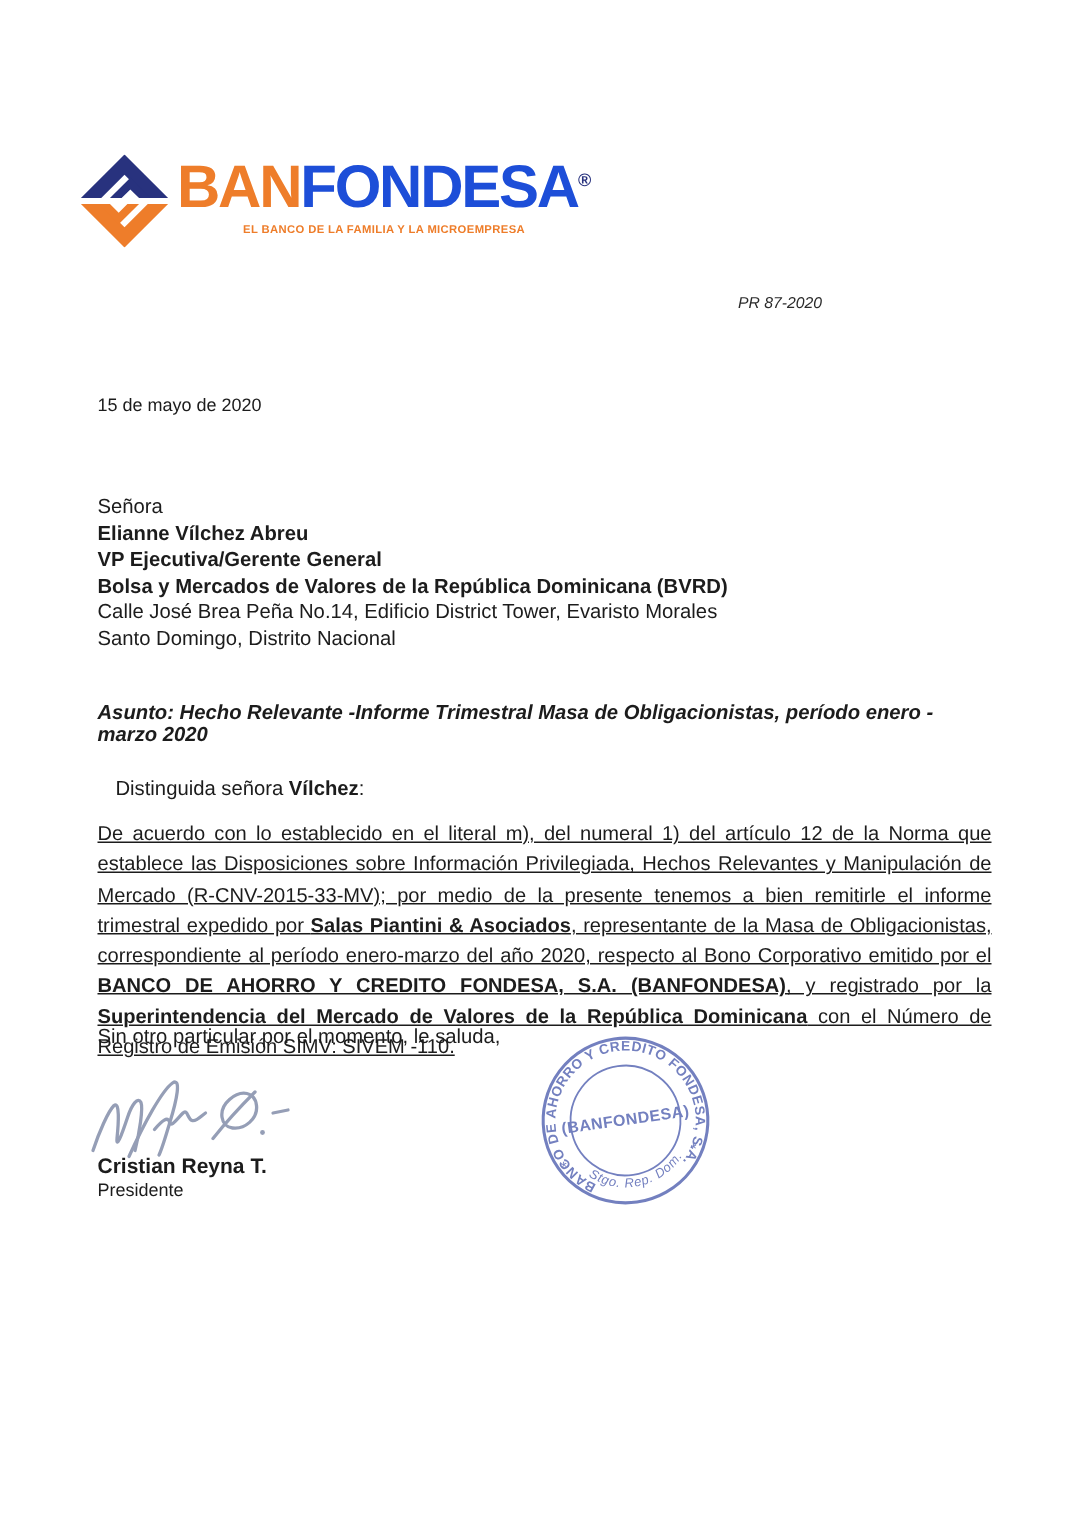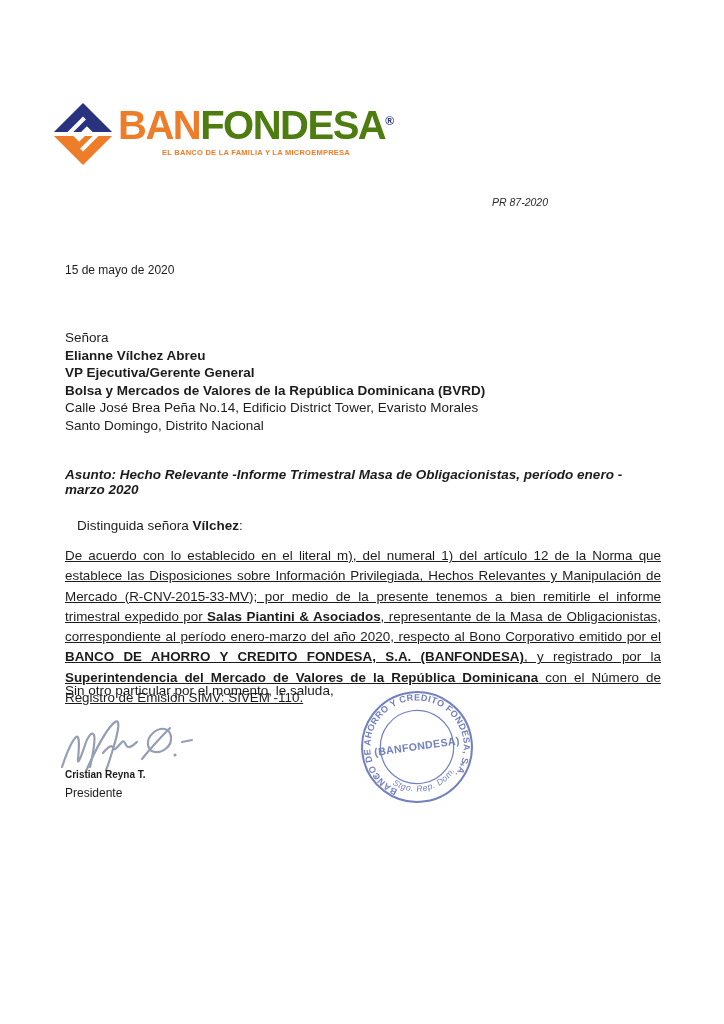--- a/index.html
+++ b/index.html
@@ -10,21 +10,21 @@
   }
   .abs { position:absolute; }
   .b { font-weight:bold; }
 
   
   .logo { left:52px; top:103px; display:flex; align-items:flex-start; }
   .logo-icon { width:62px; height:62px; flex:0 0 auto; }
   .logo-textblock { margin-left:4px; padding-top:2px; }
   .wordmark { font-size:40px; font-weight:bold; letter-spacing:-1.5px; line-height:1.0; white-space:nowrap; }
   .wm-ban { color:#EE7D2A; }
-  .wm-fondesa { color:#4d7c0f; }
+  .wm-fondesa { color:#1d4ed8; }
   .wm-reg { color:#28327E; font-size:12px; vertical-align:super; letter-spacing:0; }
   .tagline { margin-top:3px; text-align:center; font-size:7.5px; font-weight:bold;
              letter-spacing:0.25px; color:#EE7D2A; white-space:nowrap; }
 
   .ref { left:492px; top:196px; font-size:10.5px; font-style:italic; color:#2a2a2a; }
 
   .date { left:65px; top:263px; font-size:12px; }
 
   .recipient { left:65px; top:329px; font-size:13.5px; line-height:17.6px; }
 
@@ -32,21 +32,21 @@
 
   .greeting { left:65px; top:518px; font-size:13.5px;margin-left:12px; }
 
   .body-par { left:65px; top:546px; width:596px; font-size:13.4px; line-height:20.3px;
               text-align:justify; margin:0;text-decoration:underline; }
 
   .closing { left:65px; top:683px; font-size:13.5px; }
 
   .signature-svg { left:58px; top:711px; width:140px; height:65px; }
 
-  .signer-name { left:65px; top:769px; font-size:10px; font-weight:bold; }
+  .signer-name { left:65px; top:769px; font-size:14px; font-weight:bold; }
   .signer-title { left:65px; top:786px; font-size:12px; }
 
   .stamp-svg { left:356px; top:686px; width:122px; height:122px; }
 </style>
 </head>
 <body>
 
 <div class="page">
 
   <div class="abs logo">

